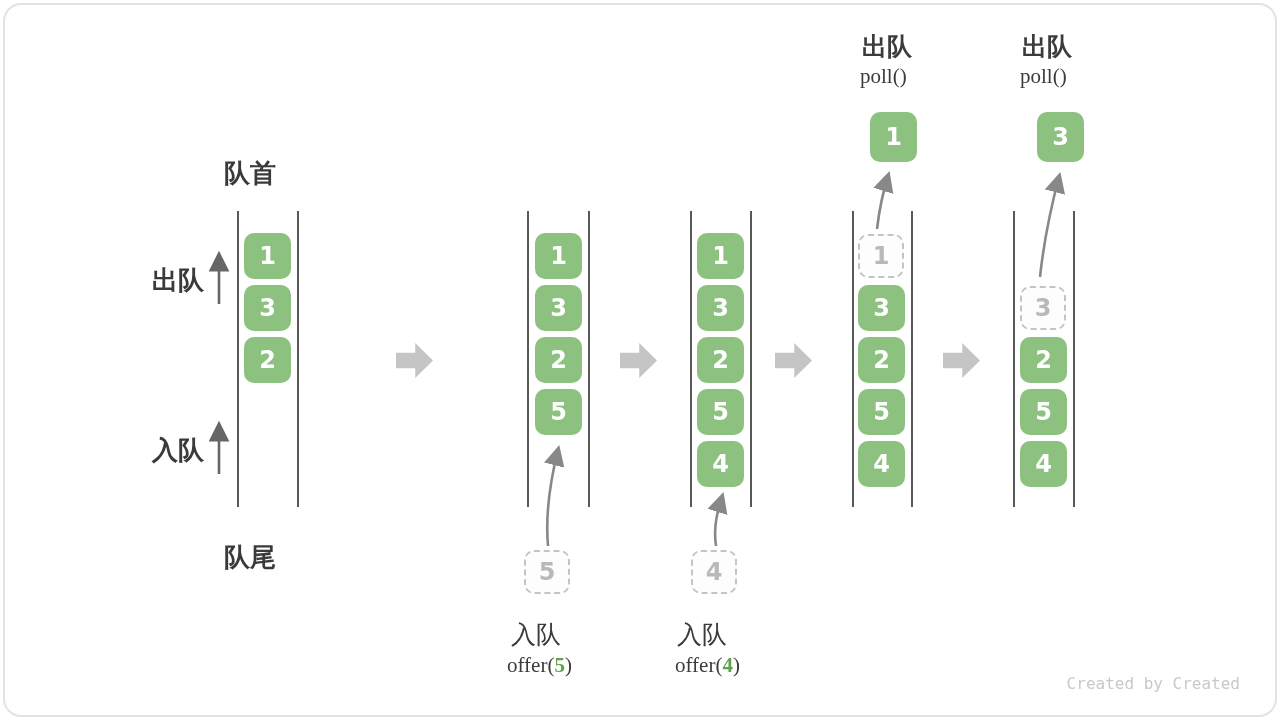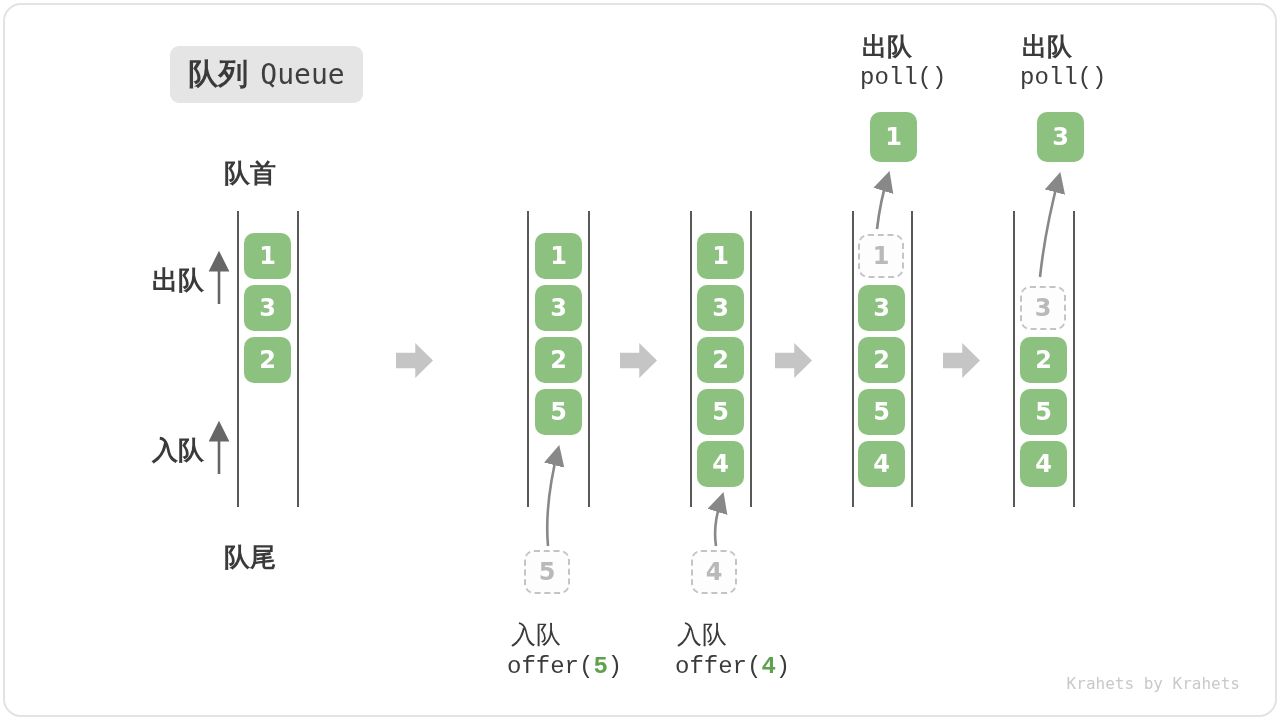--- a/index.html
+++ b/index.html
@@ -21,38 +21,34 @@
         display:flex;align-items:center;justify-content:center;
         color:#ffffff;font-weight:bold;font-size:24px;}
   .ghost{position:absolute;width:46px;height:44px;background:#fdfdfd;border:2px dashed #c4c4c4;border-radius:10px;
          display:flex;align-items:center;justify-content:center;
          color:#b9b9b9;font-weight:bold;font-size:24px;box-sizing:border-box;}
 
   .block-arrow{position:absolute;width:37px;height:35px;background:#c5c5c5;top:343px;
                clip-path:polygon(0% 28%,52% 28%,52% 0%,100% 50%,52% 100%,52% 72%,0% 72%);}
 
   .op-label{position:absolute;font-size:25px;font-weight:500;color:#3b3b3b;}
-  .op-code{position:absolute;font-family:Liberation Mono, monospace;
-           font-size:24px;color:#3b3b3b;}
+  .op-code{position:absolute;font-family:Liberation Serif, serif;
+           font-size:21px;color:#3b3b3b;}
   .op-code .arg{color:#5fa14e;font-weight:bold;}
 
   .watermark{position:absolute;right:40px;top:674px;font-family:"DejaVu Sans Mono","Liberation Mono",monospace;
              font-size:16px;color:#c9c9c9;}
   svg.overlay{position:absolute;left:0;top:0;pointer-events:none;}
 </style>
 </head>
 <body>
 
 <div class="stage">
   <div class="frame"></div>
 
-  <div class="title-box">
-    <span class="title-zh">队列</span>
-    <span class="title-en">Queue</span>
-  </div>
 
   <div class="cjk-label" style="left:200px;top:156px;">队首</div>
   <div class="cjk-label" style="left:200px;top:540px;">队尾</div>
 
   <div class="side-label" style="left:152px;top:263px;">出队</div>
   <div class="side-label" style="left:152px;top:433px;">入队</div>
 
   <div>
     <div class="wall" style="left:237px;"></div>
     <div class="wall" style="left:297px;"></div>
@@ -129,14 +125,14 @@
       </marker>
     </defs>
     <path d="M219,304 L219,256" stroke="#666666" stroke-width="2.6" fill="none" marker-end="url(#headDark)"></path>
     <path d="M219,474 L219,426" stroke="#666666" stroke-width="2.6" fill="none" marker-end="url(#headDark)"></path>
     <path d="M548,546 C545,512 551,478 558,450" stroke="#888888" stroke-width="2.6" fill="none" marker-end="url(#headGray)"></path>
     <path d="M716,546 C713,526 718,510 722,497" stroke="#888888" stroke-width="2.6" fill="none" marker-end="url(#headGray)"></path>
     <path d="M877,229 C879,212 883,192 888,176" stroke="#888888" stroke-width="2.6" fill="none" marker-end="url(#headGray)"></path>
     <path d="M1040,277 C1044,240 1051,207 1059,177" stroke="#888888" stroke-width="2.6" fill="none" marker-end="url(#headGray)"></path>
   </svg>
 
-  <div class="watermark">Krahets by Krahets</div>
+  <div class="watermark">Created by Created</div>
 </div>
 
 </body></html>

